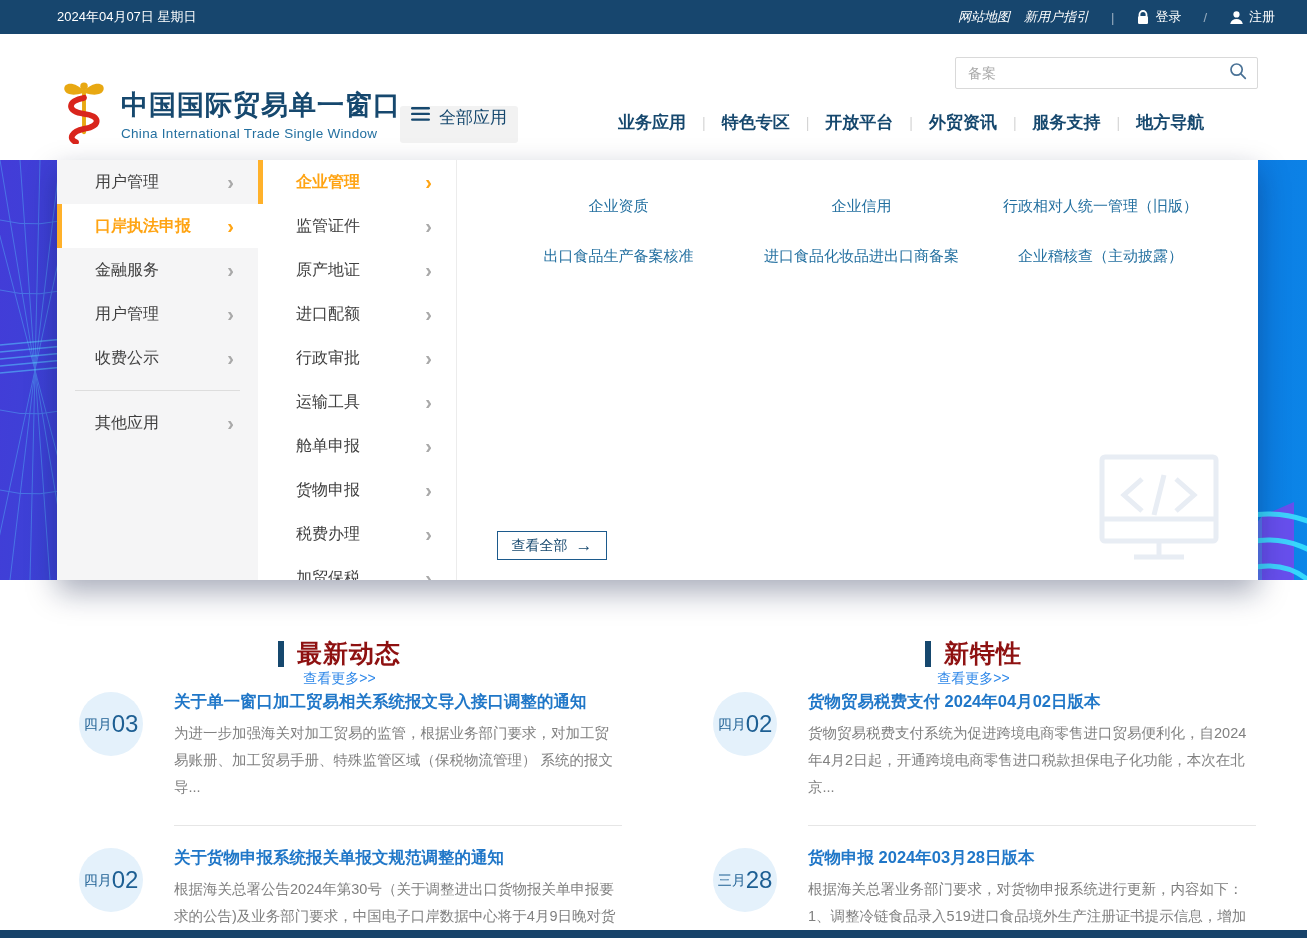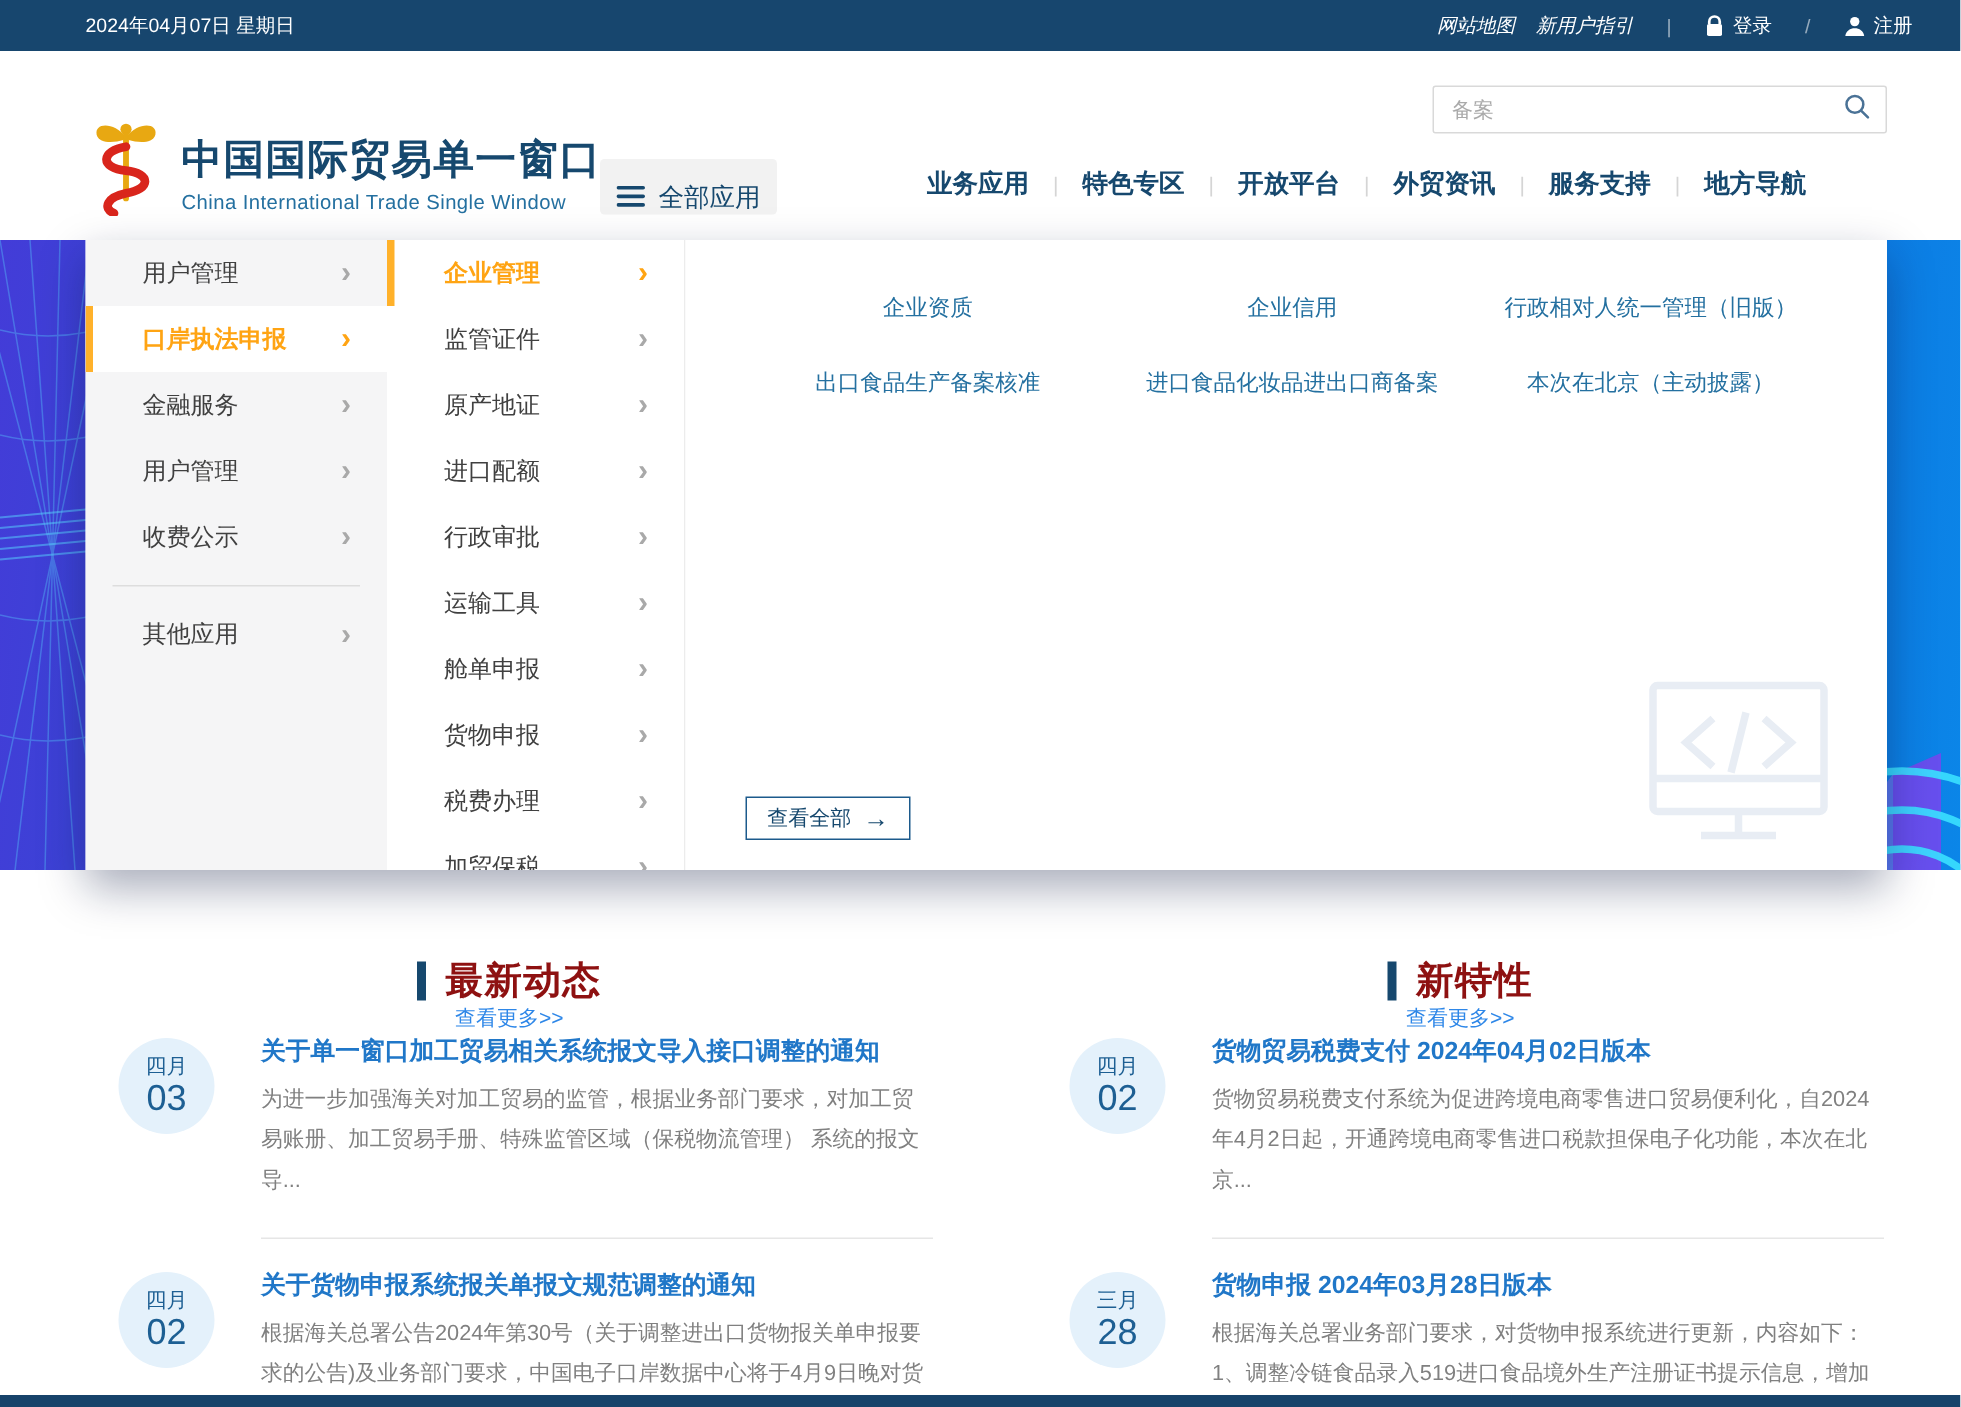--- a/index.html
+++ b/index.html
@@ -21,21 +21,21 @@
   .tb-ico { display:inline-flex; vertical-align:middle; margin-right:5px; }
   .auth { display:flex; align-items:center; cursor:pointer; }
 
   
   .header { height:126px; background:#fff; position:relative; }
   .brand { position:absolute; left:57px; top:46px; display:flex; align-items:center; gap:10px; }
   .brand-cn { font-size:27px; font-weight:bold; color:#16486e; letter-spacing:1px; }
   .brand-en { font-size:13.5px; color:#2470a0; margin-top:3px; letter-spacing:.3px; }
   .all-apps {
     position:absolute; left:400px; top:72px; width:118px; height:37px;
-    background:#f2f2f2; border-radius:3px; display:flex; align-items:flex-end;
+    background:#f2f2f2; border-radius:3px; display:flex; align-items:flex-start;
     justify-content:center; gap:9px; font-size:17px; color:#16486e; cursor:pointer;
   }
   .main-nav { position:absolute; left:618px; top:77px; display:flex; align-items:center; }
   .main-nav .nav-item { font-size:17px; font-weight:bold; color:#16486e; cursor:pointer; white-space:nowrap; }
   .main-nav .nav-sep { color:#d5d5d5; margin:0 16px; font-size:14px; }
   .search-box {
     position:absolute; right:49px; top:23px; width:303px; height:32px;
     border:1px solid #d9d9d9; border-radius:2px; display:flex; align-items:center;
     padding:0 10px 0 12px; background:#fff;
   }
@@ -83,21 +83,21 @@
   .sec-head { margin-top:57px; display:flex; align-items:center; justify-content:space-between; height:28px;flex-direction:column; }
   .sec-title { display:flex; align-items:center; gap:13px; }
   .sec-bar { width:6px; height:26px; background:#16486e; }
   .sec-text { font-size:25px; font-weight:bold; color:#8e1111; letter-spacing:1px; }
   .more-link { font-size:14px; color:#2e87e8; cursor:pointer; }
   .news-list { margin-top:25px; }
   .news-item { display:flex; gap:31px; padding-left:22px; }
   .news-item + .news-item { margin-top:20px; }
   .date-circle {
     width:64px; height:64px; border-radius:50%; background:#e4f1fb; flex-shrink:0;
-    display:flex; flex-direction:column; align-items:center; justify-content:center;
+    display:flex; flex-direction:row; align-items:center; justify-content:center;
     color:#1d5f93; margin-top:2px;
   }
   .date-month { font-size:14px; line-height:17px; }
   .date-day { font-size:24px; line-height:28px; }
   .news-body { flex:1; border-bottom:1px solid #e6e6e6; padding-bottom:24px; }
   .news-title { font-size:16.5px; font-weight:bold; color:#2077c8; line-height:22px; cursor:pointer; }
   .news-desc { font-size:14.5px; color:#808080; line-height:27px; margin-top:8px; }
 
   .bottom-bar { position:absolute; left:0; bottom:0; width:100%; height:8px; background:#17436a; z-index:40; }
 </style>
@@ -291,21 +291,21 @@
       </div>
     </div>
 
     <div class="mega-content">
       <div class="link-grid">
         <span class="mega-link">企业资质</span>
         <span class="mega-link">企业信用</span>
         <span class="mega-link">行政相对人统一管理（旧版）</span>
         <span class="mega-link">出口食品生产备案核准</span>
         <span class="mega-link">进口食品化妆品进出口商备案</span>
-        <span class="mega-link">本次在北京（主动披露）</span>
+        <span class="mega-link">企业稽核查（主动披露）</span>
       </div>
 
       <div class="view-all">
         <span>查看全部</span>
         <span class="arr">→</span>
       </div>
 
       <div class="watermark">
         <svg width="122" height="108" viewBox="0 0 122 108">
           <g stroke="#e8edf4" stroke-width="5" fill="none">

